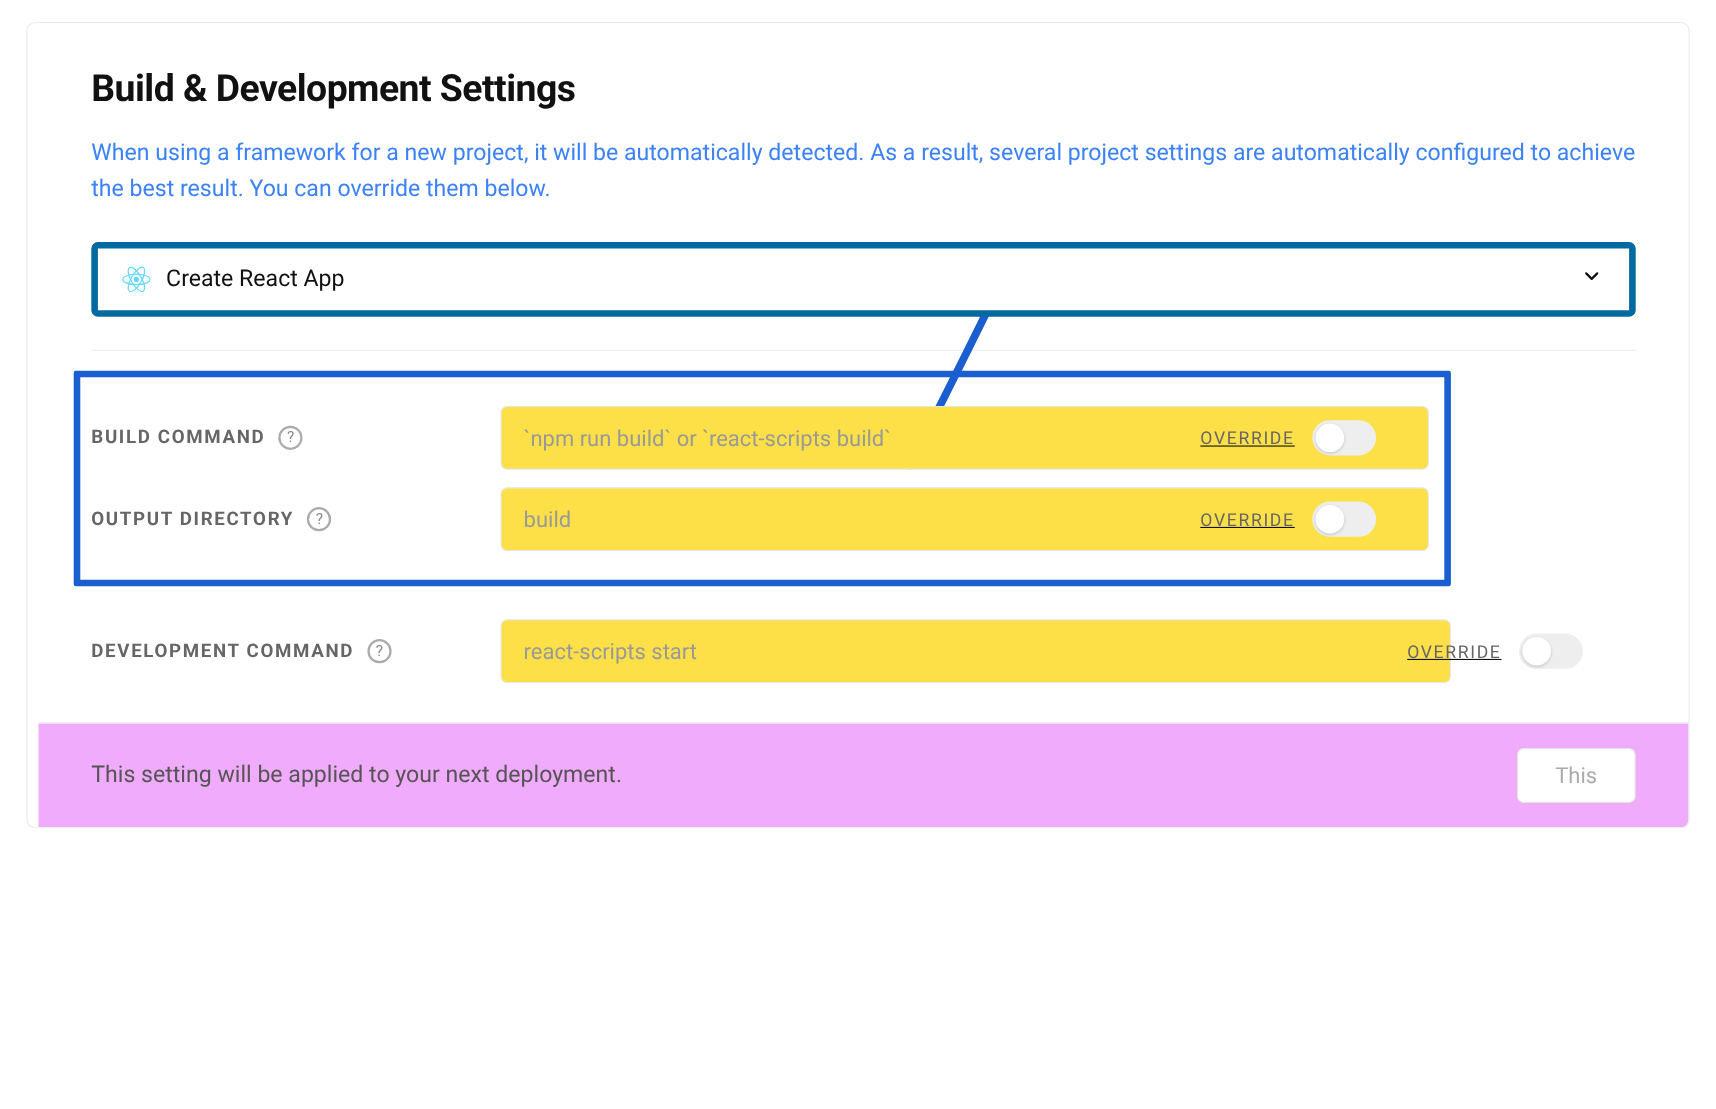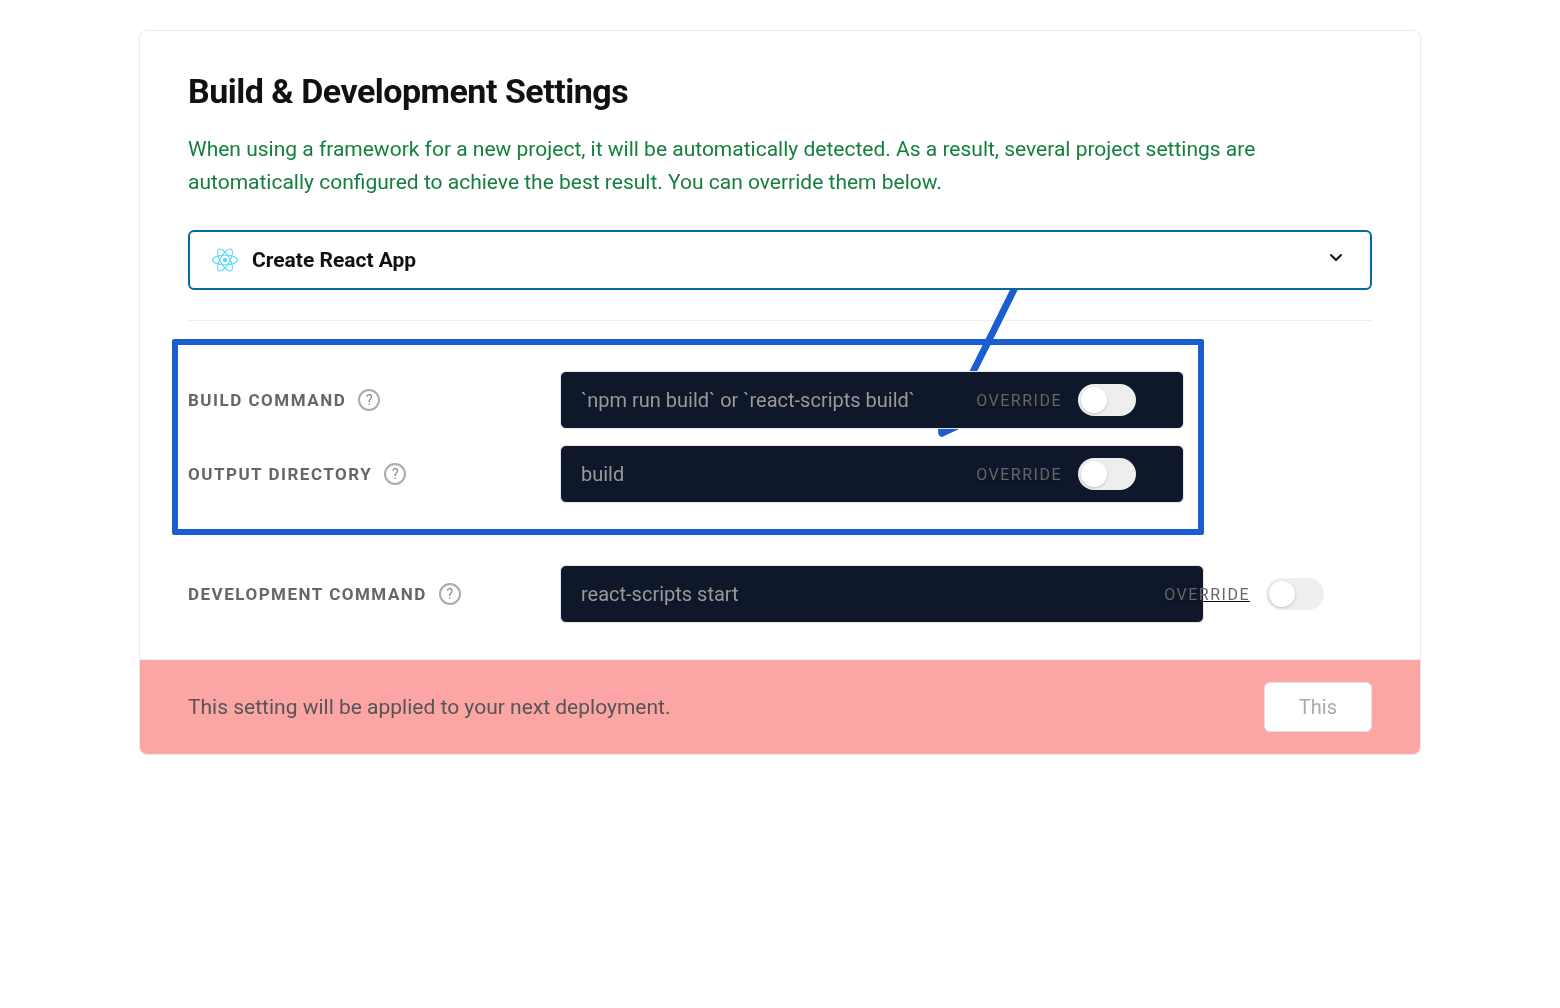--- a/index.html
+++ b/index.html
@@ -8,59 +8,59 @@
     background: #fff;
     padding: 20px;
     color: #111;
     width: 1560px;
   }
   .card {
     border: 1px solid #eaeaea;
     border-radius: 8px;
     overflow: hidden;
     background: #fff;
-    width: 1282px;
-    margin: 10px auto;
-    position: relative;
+    width: 1512px;
+    margin: 0 auto;
+    position: relative;
+    padding-left: 10px;
   }
   .card-body {
     padding: 40px 48px 28px 48px;
   }
   h1.title {
     font-size: 34px;
     font-weight: 700;
     letter-spacing: -0.5px;
     margin-bottom: 22px;
   }
   p.description {
     font-size: 21px;
     line-height: 1.55;
-    color: #15803d;
+    color: #3b82f6;
     margin-bottom: 32px;
   }
   .section-label {
     font-size: 15px;
     letter-spacing: 2px;
     color: #666;
     text-transform: uppercase;
     margin-bottom: 12px;
   }
   .select {
     width: 100%;
-    border: 2px solid #0369a1;
+    border: 6px solid #0369a1;
     border-radius: 6px;
     padding: 16px 22px;
     display: flex;
     align-items: flex-end;
     gap: 14px;
     cursor: pointer;
     position: relative;
     font-size: 21px;
     background: #fff;
-    font-weight: bold;
   }
   .select .chevron {
     position: absolute;
     right: 24px;
     top: 50%;
     transform: translateY(-50%);
     color: #111;
   }
   .react-icon {
     width: 26px; height: 24px;
@@ -111,21 +111,21 @@
     font-size: 14px;
     color: #888;
     cursor: help;
     flex-shrink: 0;
   }
   .text-input {
     flex: 1;
     min-width: 0;
     border: 1px solid #e6e6e6;
     border-radius: 6px;
-    background: #0f172a;
+    background: #fde047;
     padding: 16px 20px;
     font-size: 20px;
     color: #777;
     font-family: inherit;
   }
   .text-input::placeholder { color: #999; }
   .override-wrap {
     display: flex;
     align-items: center;
     gap: 16px;
@@ -160,21 +160,21 @@
     position: relative;
     display: flex;
     align-items: center;
   }
   .plain-row {
     margin-top: 22px;
     padding-left: 0;
     padding-right: 168px;
   }
   .card-footer {
-    background: #fca5a5;
+    background: #f0abfc;
     border-top: 1px solid #eee;
     padding: 22px 48px;
     display: flex;
     align-items: center;
     justify-content: space-between;
   }
   .footer-text {
     font-size: 21px;
     color: #555;
   }

